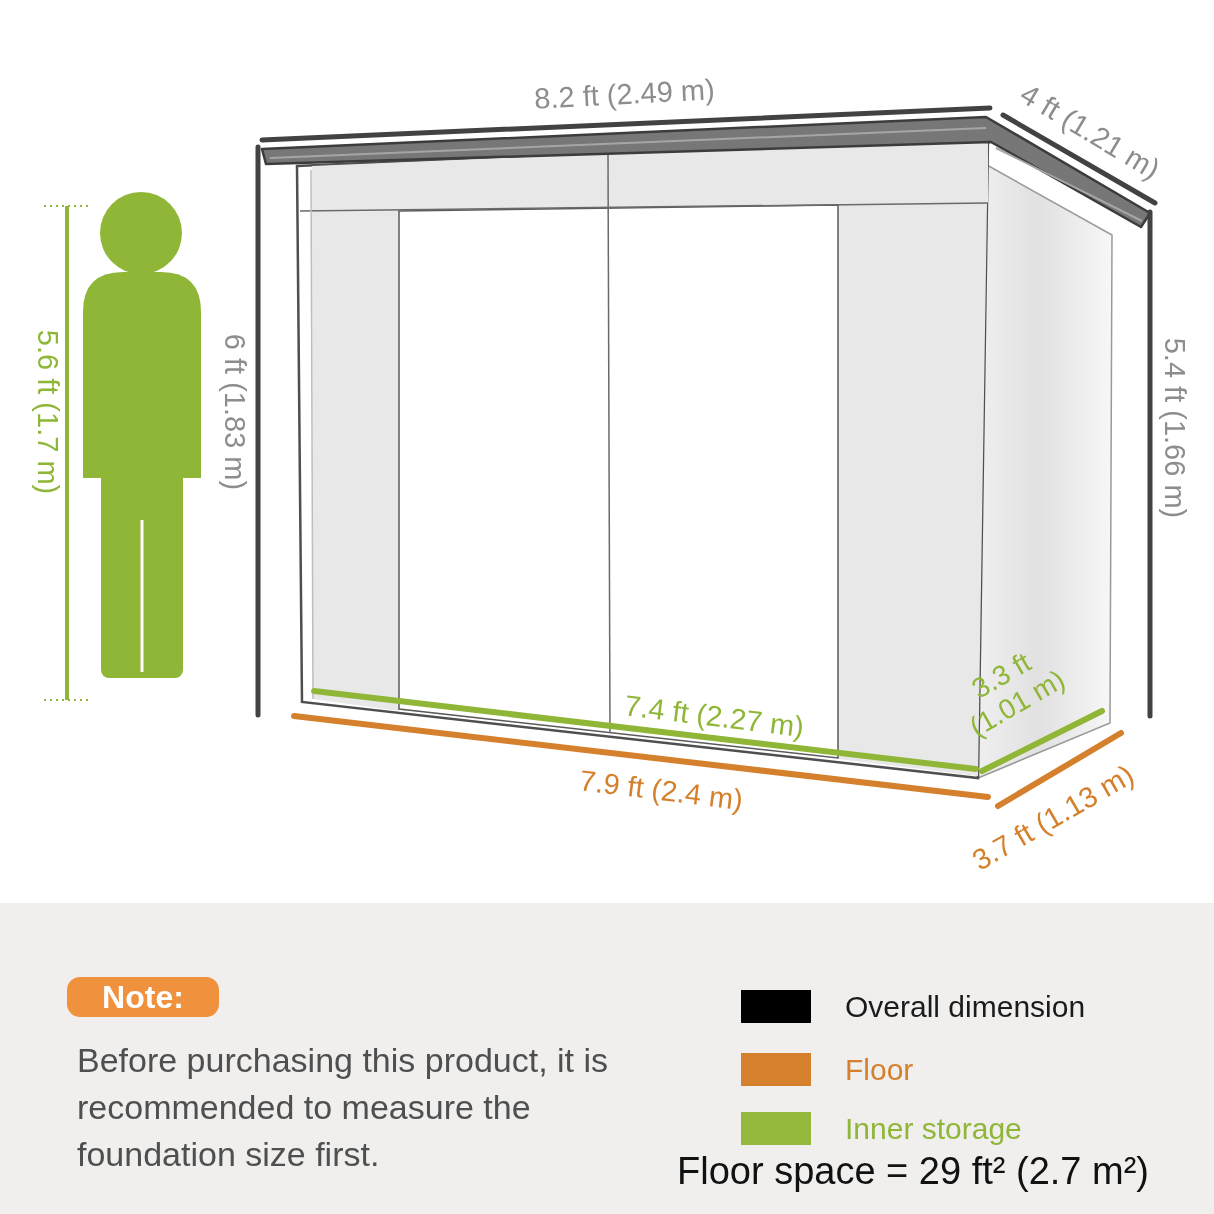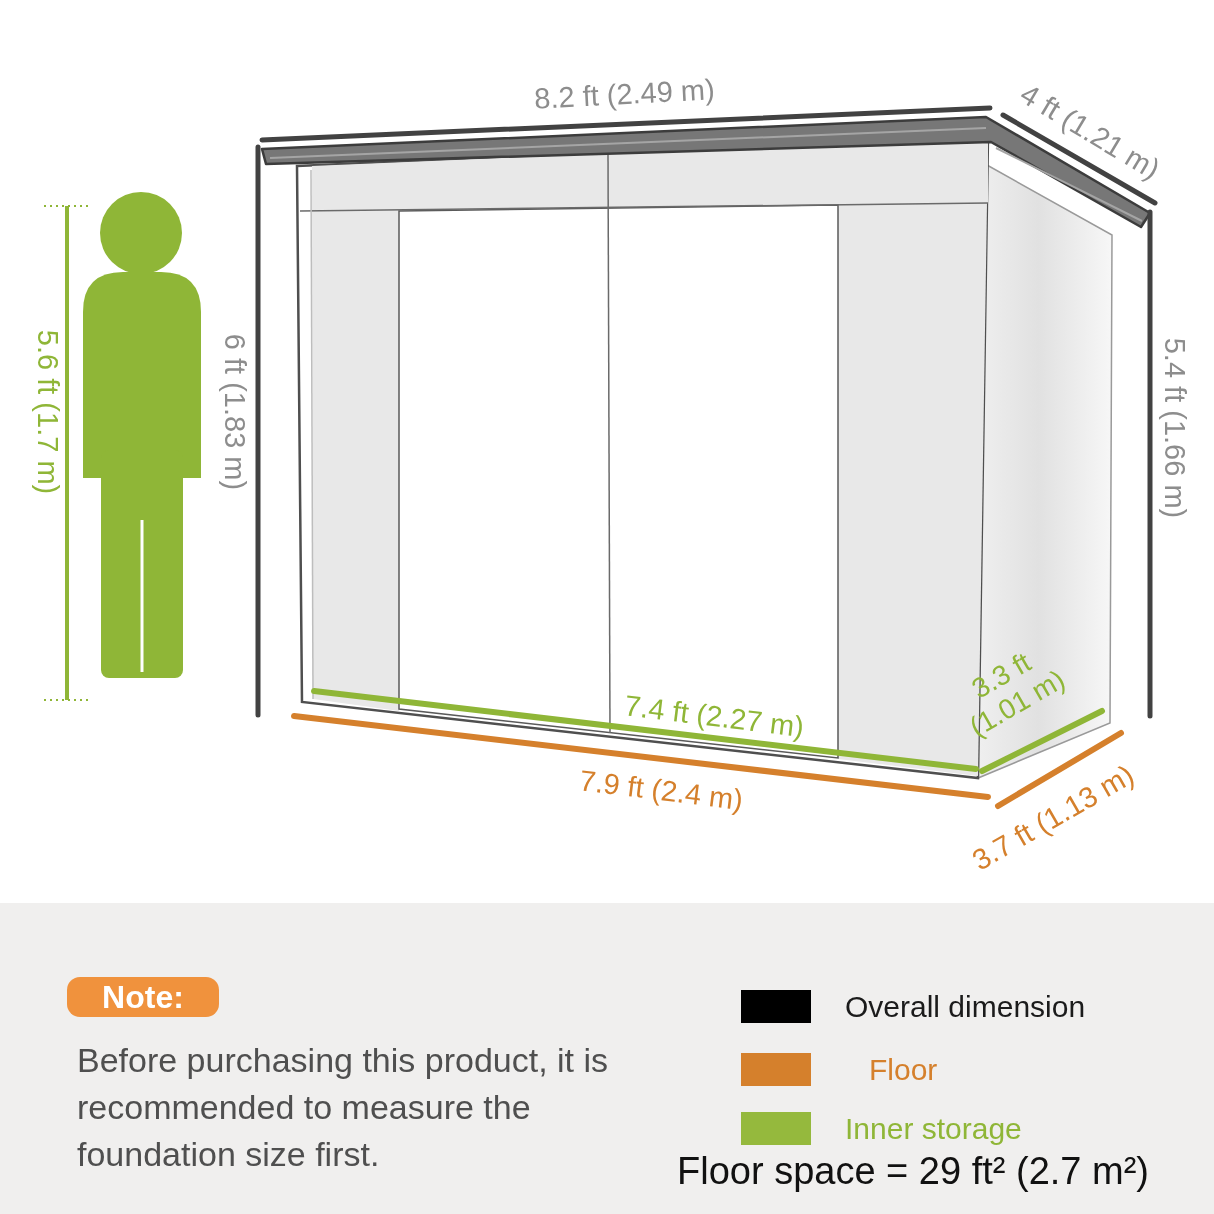--- a/index.html
+++ b/index.html
@@ -24,21 +24,21 @@
   }
   .note-text {
     position:absolute; left:77px; top:134px; width:560px;
     font-size:34px; line-height:47px; color:#4f4f4f;
   }
   .legend-row {
     position:absolute; left:741px; height:33px;
     display:flex; align-items:center;margin-top:37px;
   }
   .legend-row.r0 { top:50px; }
-  .legend-row.r1 { top:113px;gap:24px; }
+  .legend-row.r1 { top:113px; }
   .legend-row.r2 { top:172px; }
   .legend-swatch { width:70px; height:33px; margin-right:34px; flex:0 0 auto; }
   .legend-label { font-size:30px; white-space:nowrap; }
   .floorspace {
     position:absolute; left:677px; top:247px;
     font-size:38px; color:#111111; white-space:nowrap;
   }
 </style>
 </head>
 <body>

